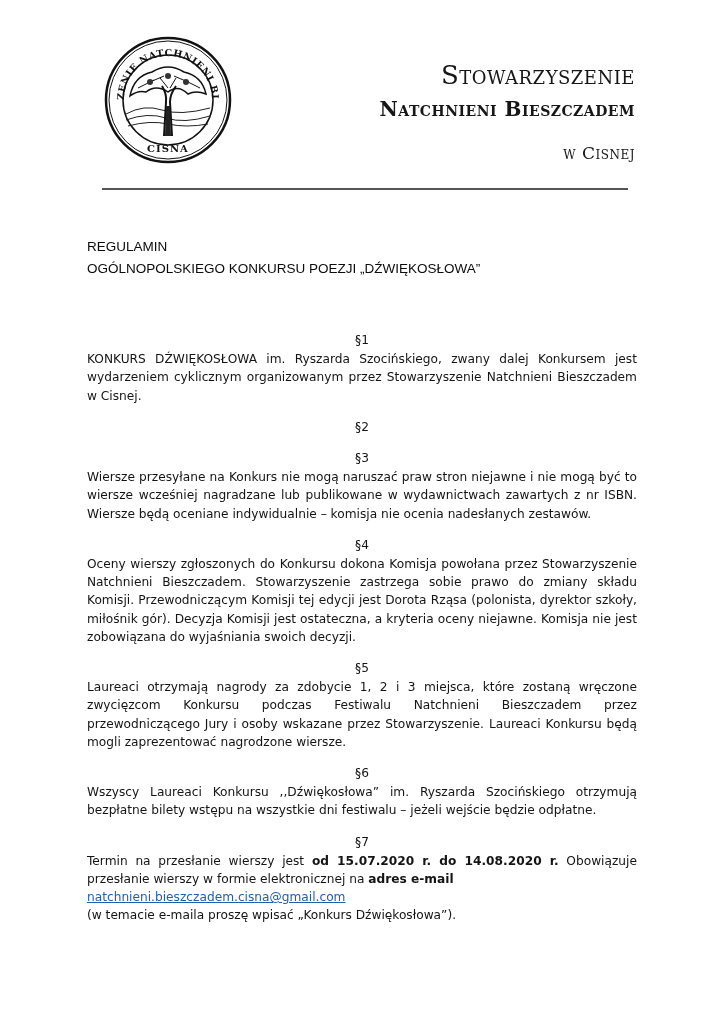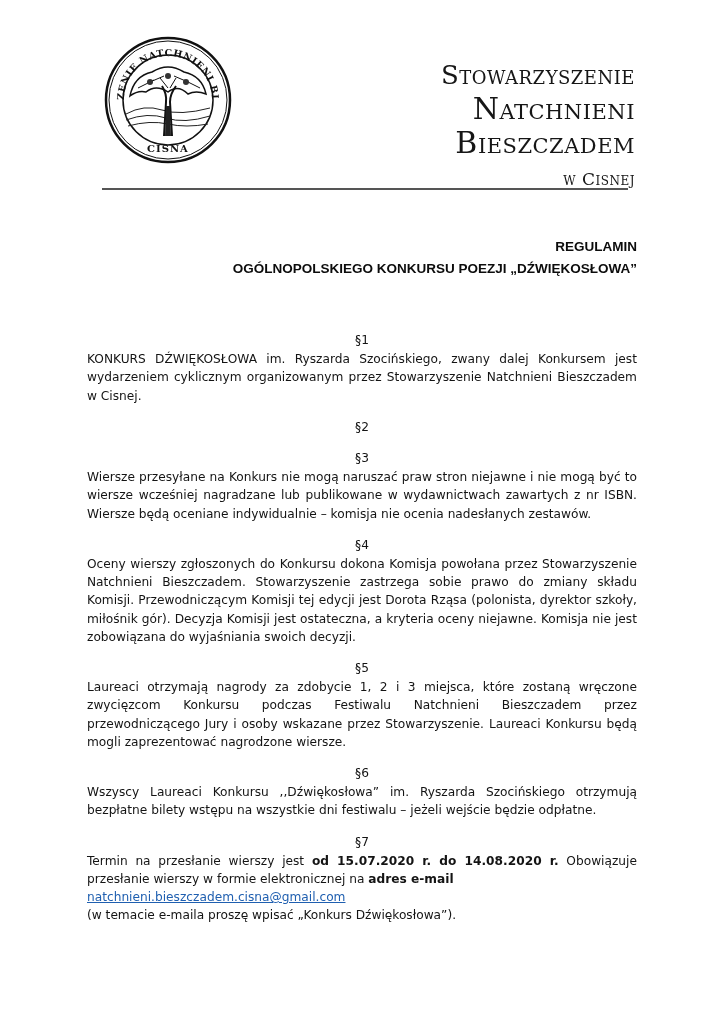--- a/index.html
+++ b/index.html
@@ -33,39 +33,39 @@
       left: 290px;
       top: 58px;
       width: 345px;
       text-align: right;
       font-family: "DejaVu Serif", "Liberation Serif", serif;
       color: #161616;
       font-variant: small-caps;
       letter-spacing: 0.5px;
     }
     .org .l1 { font-size: 26px; line-height: 34px; font-weight: 500; }
-    .org .l2 { font-size: 30px; line-height: 34px; font-weight: 400; }
-    .org .l3 { font-size: 17px; line-height: 26px; margin-top: 6px; }
+    .org .l2 { font-size: 20px; line-height: 34px; font-weight: 700; }
+    .org .l3 { font-size: 17px; line-height: 26px; margin-top: 14px; }
     .rule {
       position: absolute;
       left: 102px;
       top: 188px;
       width: 526px;
       height: 2px;
       background: #555555;
     }
     
     .titles {
       position: absolute;
       left: 87px;
       top: 236px;
       width: 550px;
-      text-align: right;
+      text-align: left;
       font-family: "Liberation Sans", sans-serif;
-      font-weight: bold;
+      font-weight: normal;
       color: #0c0c0c;
       font-size: 13.5px;
       line-height: 22px;
     }
     
     .body {
       position: absolute;
       left: 87px;
       top: 331px;
       width: 550px;

